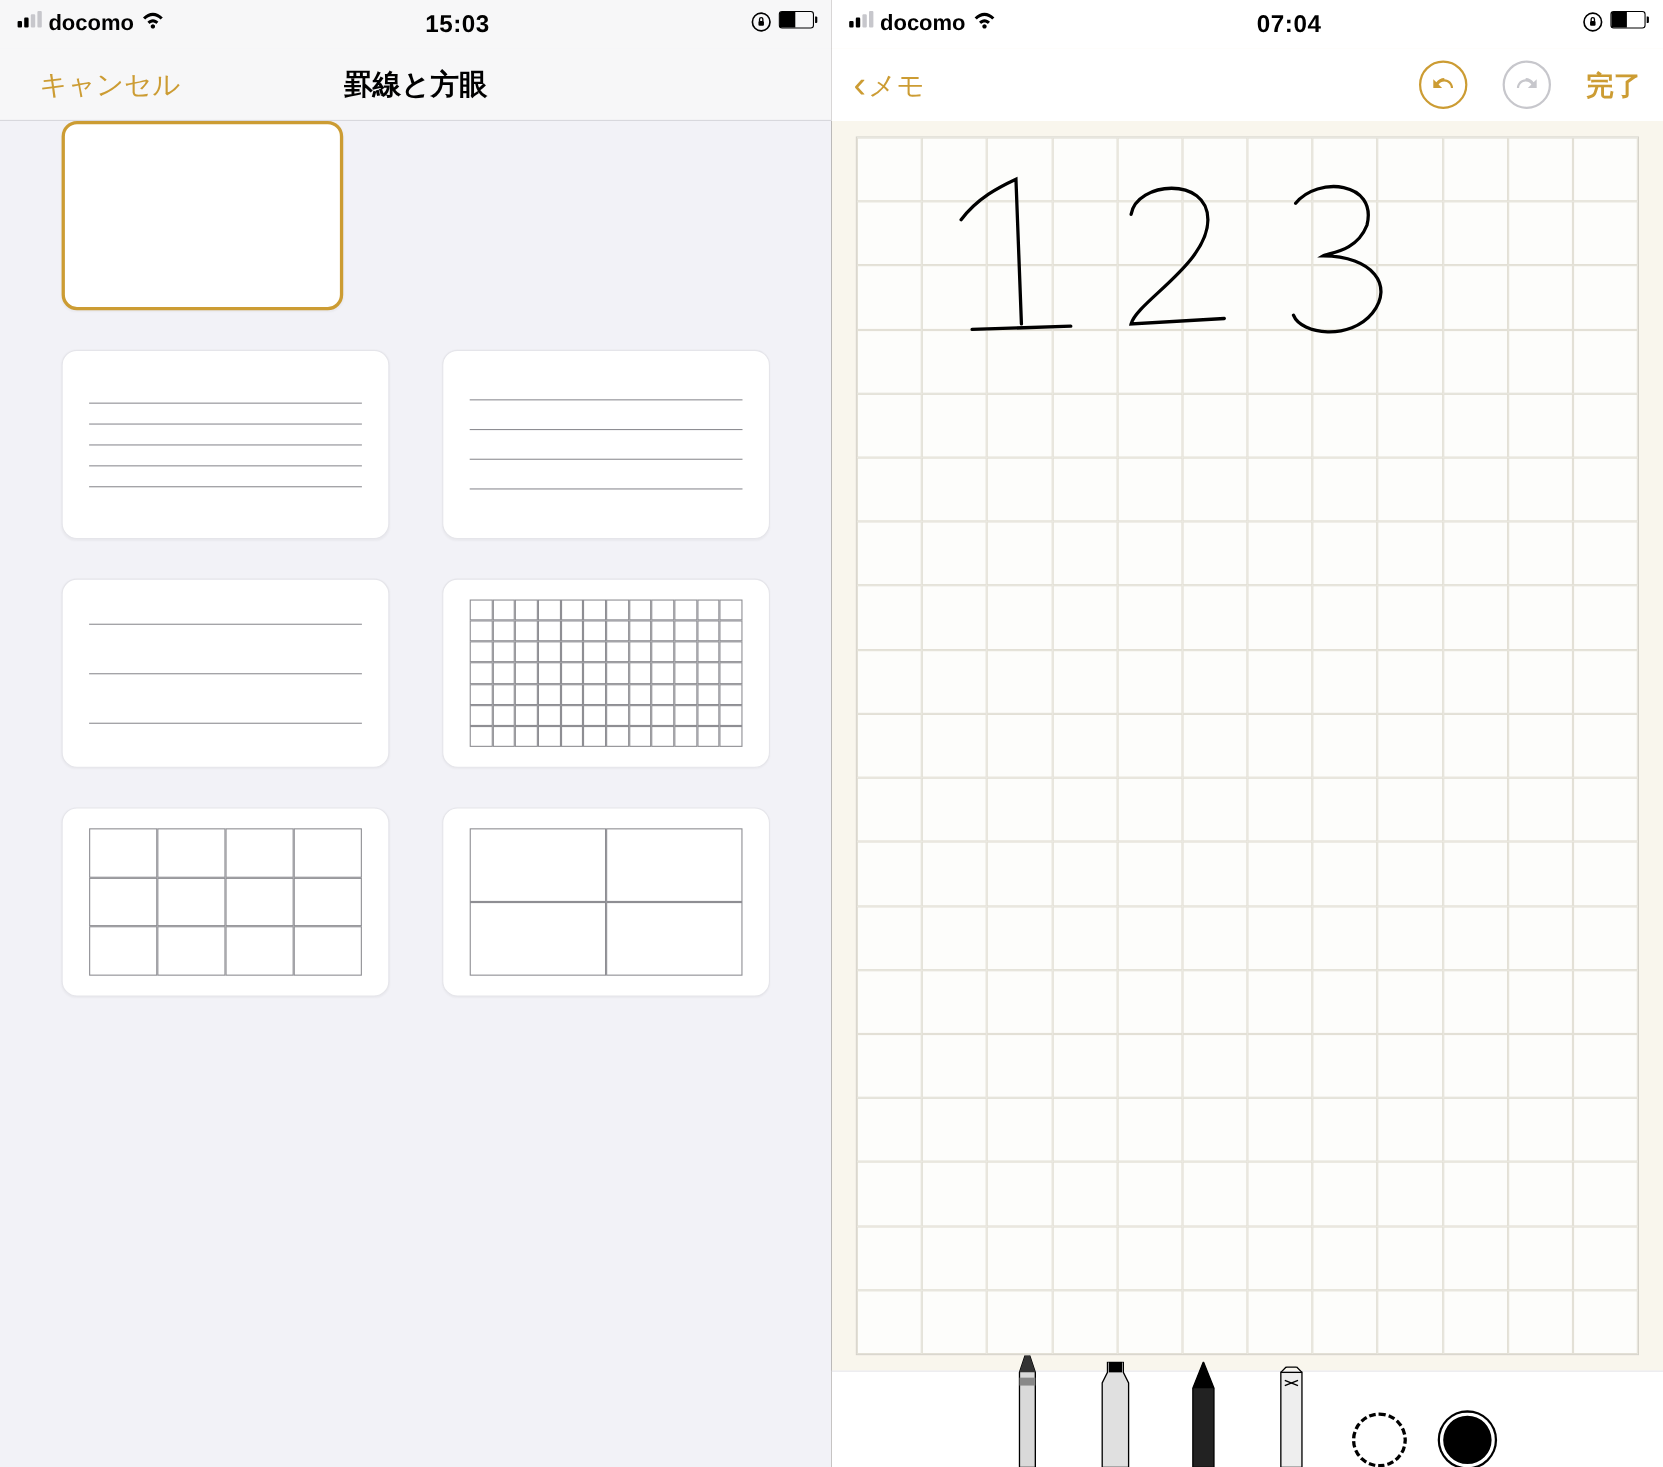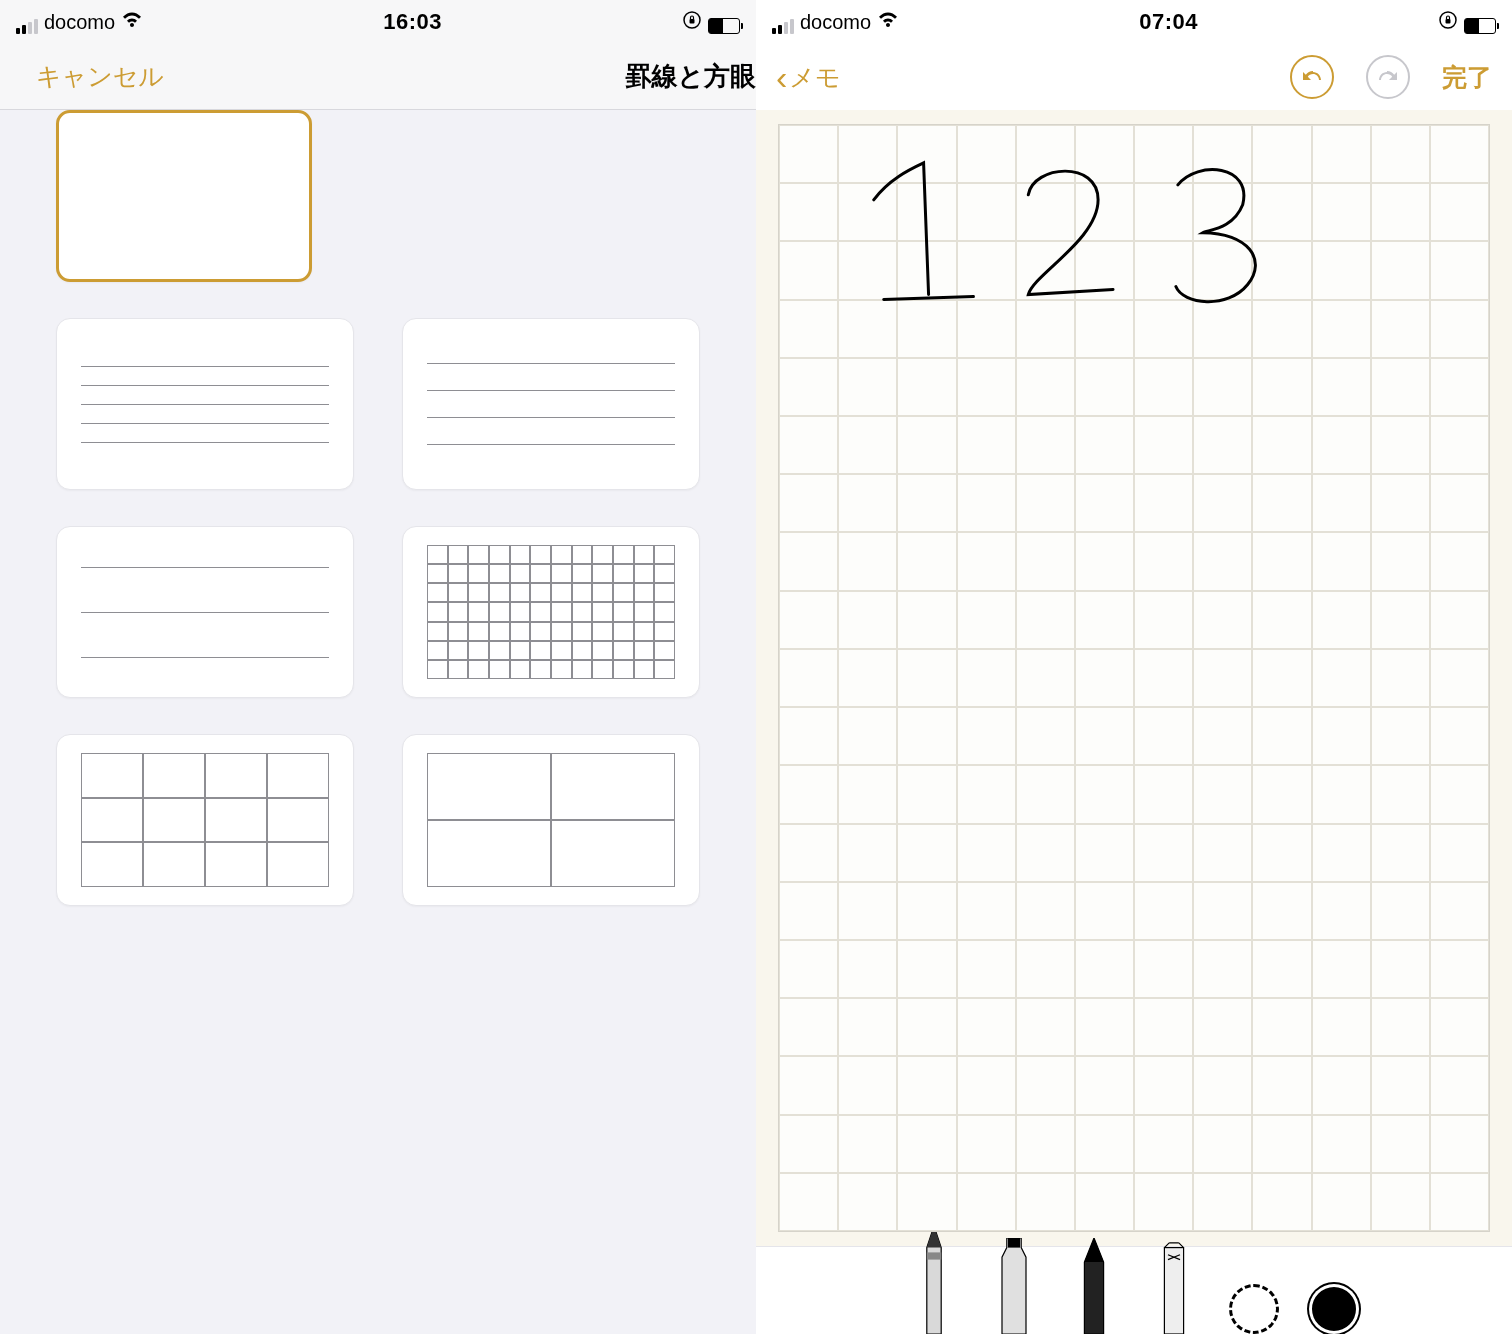--- a/index.html
+++ b/index.html
@@ -23,21 +23,21 @@
     .status-bar {
       height: 44px;
       display: flex;
       align-items: center;
       justify-content: space-between;
       padding: 0 16px;
       font-size: 20px;
       font-weight: 500;
       color: #000;
     }
-    .status-left, .status-right { display: flex; align-items: flex-end; gap: 6px; }
+    .status-left, .status-right { display: flex; align-items: flex-start; gap: 6px; font-weight: bold; }
     .signal-bars { display: flex; align-items: flex-end; gap: 2px; }
     .sbar { width: 4px; background: #c7c7cc; border-radius: 1px; }
     .sbar.on { background: #000; }
     .b1{height:6px}.b2{height:9px}.b3{height:12px}.b4{height:15px}
     .wifi-icon { font-size: 20px; }
     .time { font-weight: 600; font-size: 22px; letter-spacing: 0.5px; }
     .lock-icon { font-size: 16px; }
     .battery {
       width: 32px; height: 16px; border: 1.5px solid #000; border-radius: 3px;
       position: relative; display: flex; align-items: center;
@@ -54,21 +54,21 @@
     .nav-left {
       height: 66px;
       background: #f7f7f8;
       border-bottom: 1px solid #d8d8dd;
       display: flex;
       align-items: center;
       padding: 0 36px;
       position: relative;
     }
     .nav-title {
-      position: absolute; left: 0; right: 0; text-align: right;
+      position: absolute; left: 0; right: 0; text-align: center;
       font-size: 26px; font-weight: 600; color: #000;
     }
     .cancel { color: #cc9c33; font-size: 25px; font-weight: 400; position: relative; z-index:1;}
 
     .desc {
       text-align: center; color: #6d6d72; font-size: 22px; line-height: 1.5;
       padding: 38px 56px 26px;
     }
 
     .style-grid {
@@ -160,21 +160,21 @@
         <div class="sbar b3"></div>
           <div class="sbar b4"></div>
       </div>
       <span>docomo</span>
       <span class="wifi-icon">
         <svg width="22" height="18" viewBox="0 0 22 18">
             <path d="M11 16c1.1 0 2-.9 2-2s-.9-2-2-2-2 .9-2 2 .9 2 2 2zm-5-6.2l2 2c.8-.8 1.9-1.3 3-1.3s2.2.5 3 1.3l2-2C14.5 8.3 12.8 7.5 11 7.5S7.5 8.3 6 9.8zM2 5.8l2 2C6.1 5.7 8.5 4.5 11 4.5s4.9 1.2 7 3.3l2-2C17.2 3 14.2 1.5 11 1.5S4.8 3 2 5.8z" fill="#000"></path>
           </svg>
       </span>
     </div>
-    <div class="time">16:03</div>
+    <div class="time">15:03</div>
     <div class="status-right">
       <span class="lock-icon">
         <svg width="20" height="20" viewBox="0 0 20 20">
             <circle cx="10" cy="10" r="8" fill="none" stroke="#000" stroke-width="1.5"></circle>
             <rect x="7.5" y="9" width="5" height="4.5" rx="1" fill="#000"></rect>
             <path d="M8.5 9V7.5a1.5 1.5 0 013 0V9" fill="none" stroke="#000" stroke-width="1.2"></path>
           </svg>
       </span>
       <div class="battery">
           <div class="battery-fill"></div>

